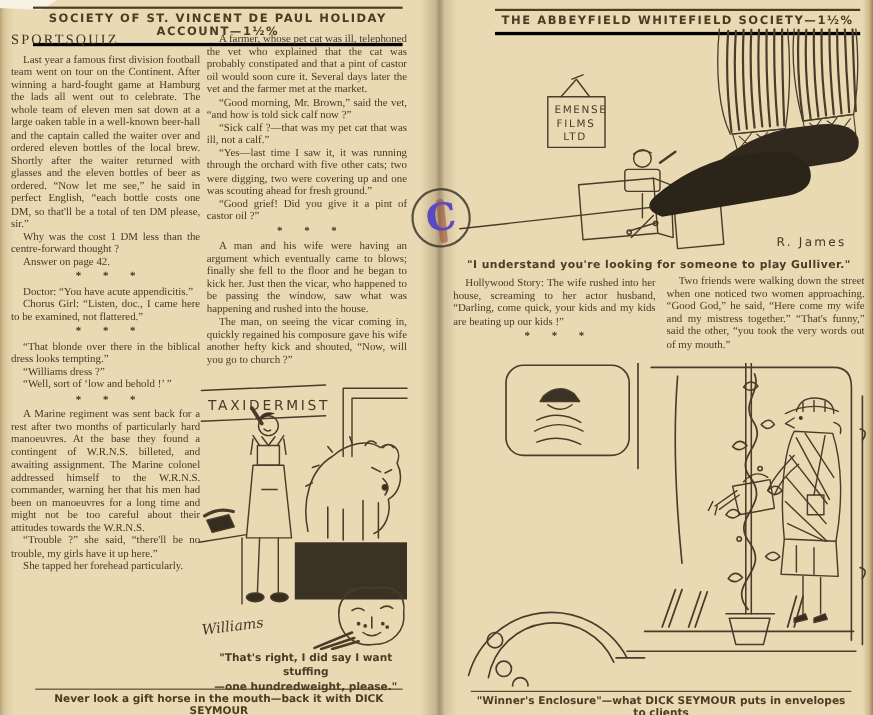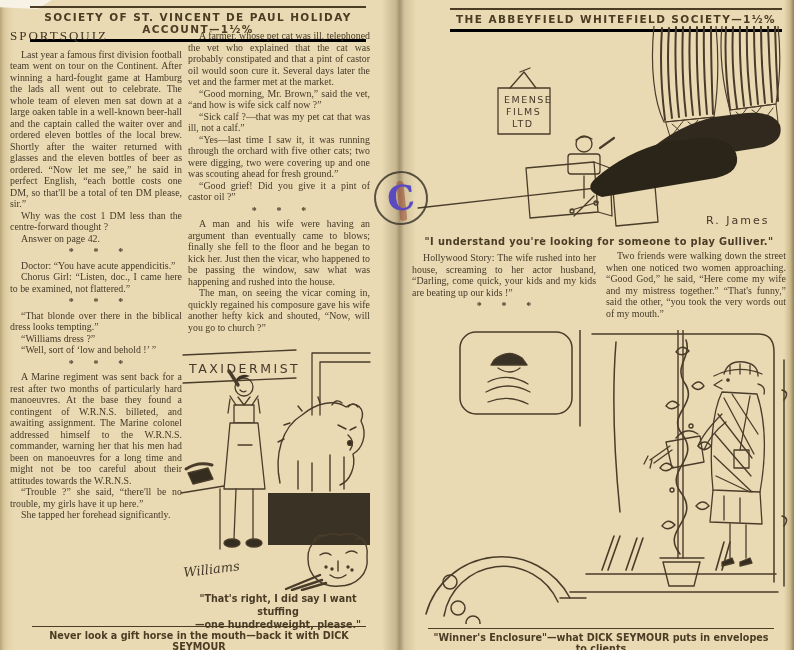--- a/index.html
+++ b/index.html
@@ -96,33 +96,33 @@
         <p class="sep">*  *  *</p>
         <p class="para">Doctor: “You have acute appendicitis.”</p>
         <p class="para">Chorus Girl: “Listen, doc., I came here to be examined, not flattered.”</p>
         <p class="sep">*  *  *</p>
         <p class="para">“That blonde over there in the biblical dress looks tempting.”</p>
         <p class="para">“Williams dress ?”</p>
         <p class="para">“Well, sort of ‘low and behold !’ ”</p>
         <p class="sep">*  *  *</p>
         <p class="para">A Marine regiment was sent back for a rest after two months of particularly hard manoeuvres. At the base they found a contingent of W.R.N.S. billeted, and awaiting assignment. The Marine colonel addressed himself to the W.R.N.S. commander, warning her that his men had been on manoeuvres for a long time and might not be too careful about their attitudes towards the W.R.N.S.</p>
         <p class="para">“Trouble ?” she said, “there'll be no trouble, my girls have it up here.”</p>
-        <p class="para">She tapped her forehead significantly.</p>
+        <p class="para">She tapped her forehead particularly.</p>
       </div>
   </div>
 
   <div class="col L-col2">
     <div>
         <p class="para">A farmer, whose pet cat was ill, telephoned the vet who explained that the cat was probably constipated and that a pint of castor oil would soon cure it. Several days later the vet and the farmer met at the market.</p>
-        <p class="para">“Good morning, Mr. Brown,” said the vet, “and how is wife sick calf now ?”</p>
+        <p class="para">“Good morning, Mr. Brown,” said the vet, “and how is told sick calf now ?”</p>
         <p class="para">“Sick calf ?—that was my pet cat that was ill, not a calf.”</p>
         <p class="para">“Yes—last time I saw it, it was running through the orchard with five other cats; two were digging, two were covering up and one was scouting ahead for fresh ground.”</p>
         <p class="para">“Good grief! Did you give it a pint of castor oil ?”</p>
         <p class="sep">*  *  *</p>
-        <p class="para">A man and his wife were having an argument than eventually came to blows; finally she fell to the floor and he began to kick her. Just then the vicar, who happened to be passing the window, saw what was happening and rushed into the house.</p>
+        <p class="para">A man and his wife were having an argument which eventually came to blows; finally she fell to the floor and he began to kick her. Just then the vicar, who happened to be passing the window, saw what was happening and rushed into the house.</p>
         <p class="para">The man, on seeing the vicar coming in, quickly regained his composure gave his wife another hefty kick and shouted, “Now, will you go to church ?”</p>
       </div>
   </div>
 
   <div class="cartoon" style="left:172px;top:343px;">
     <svg width="194" height="248" viewBox="0 0 194 248">
 
       <g class="ink" stroke-width="1.3">
         <path d="M3,12 L116,7"></path>
           <path d="M3,40 L116,35"></path>

